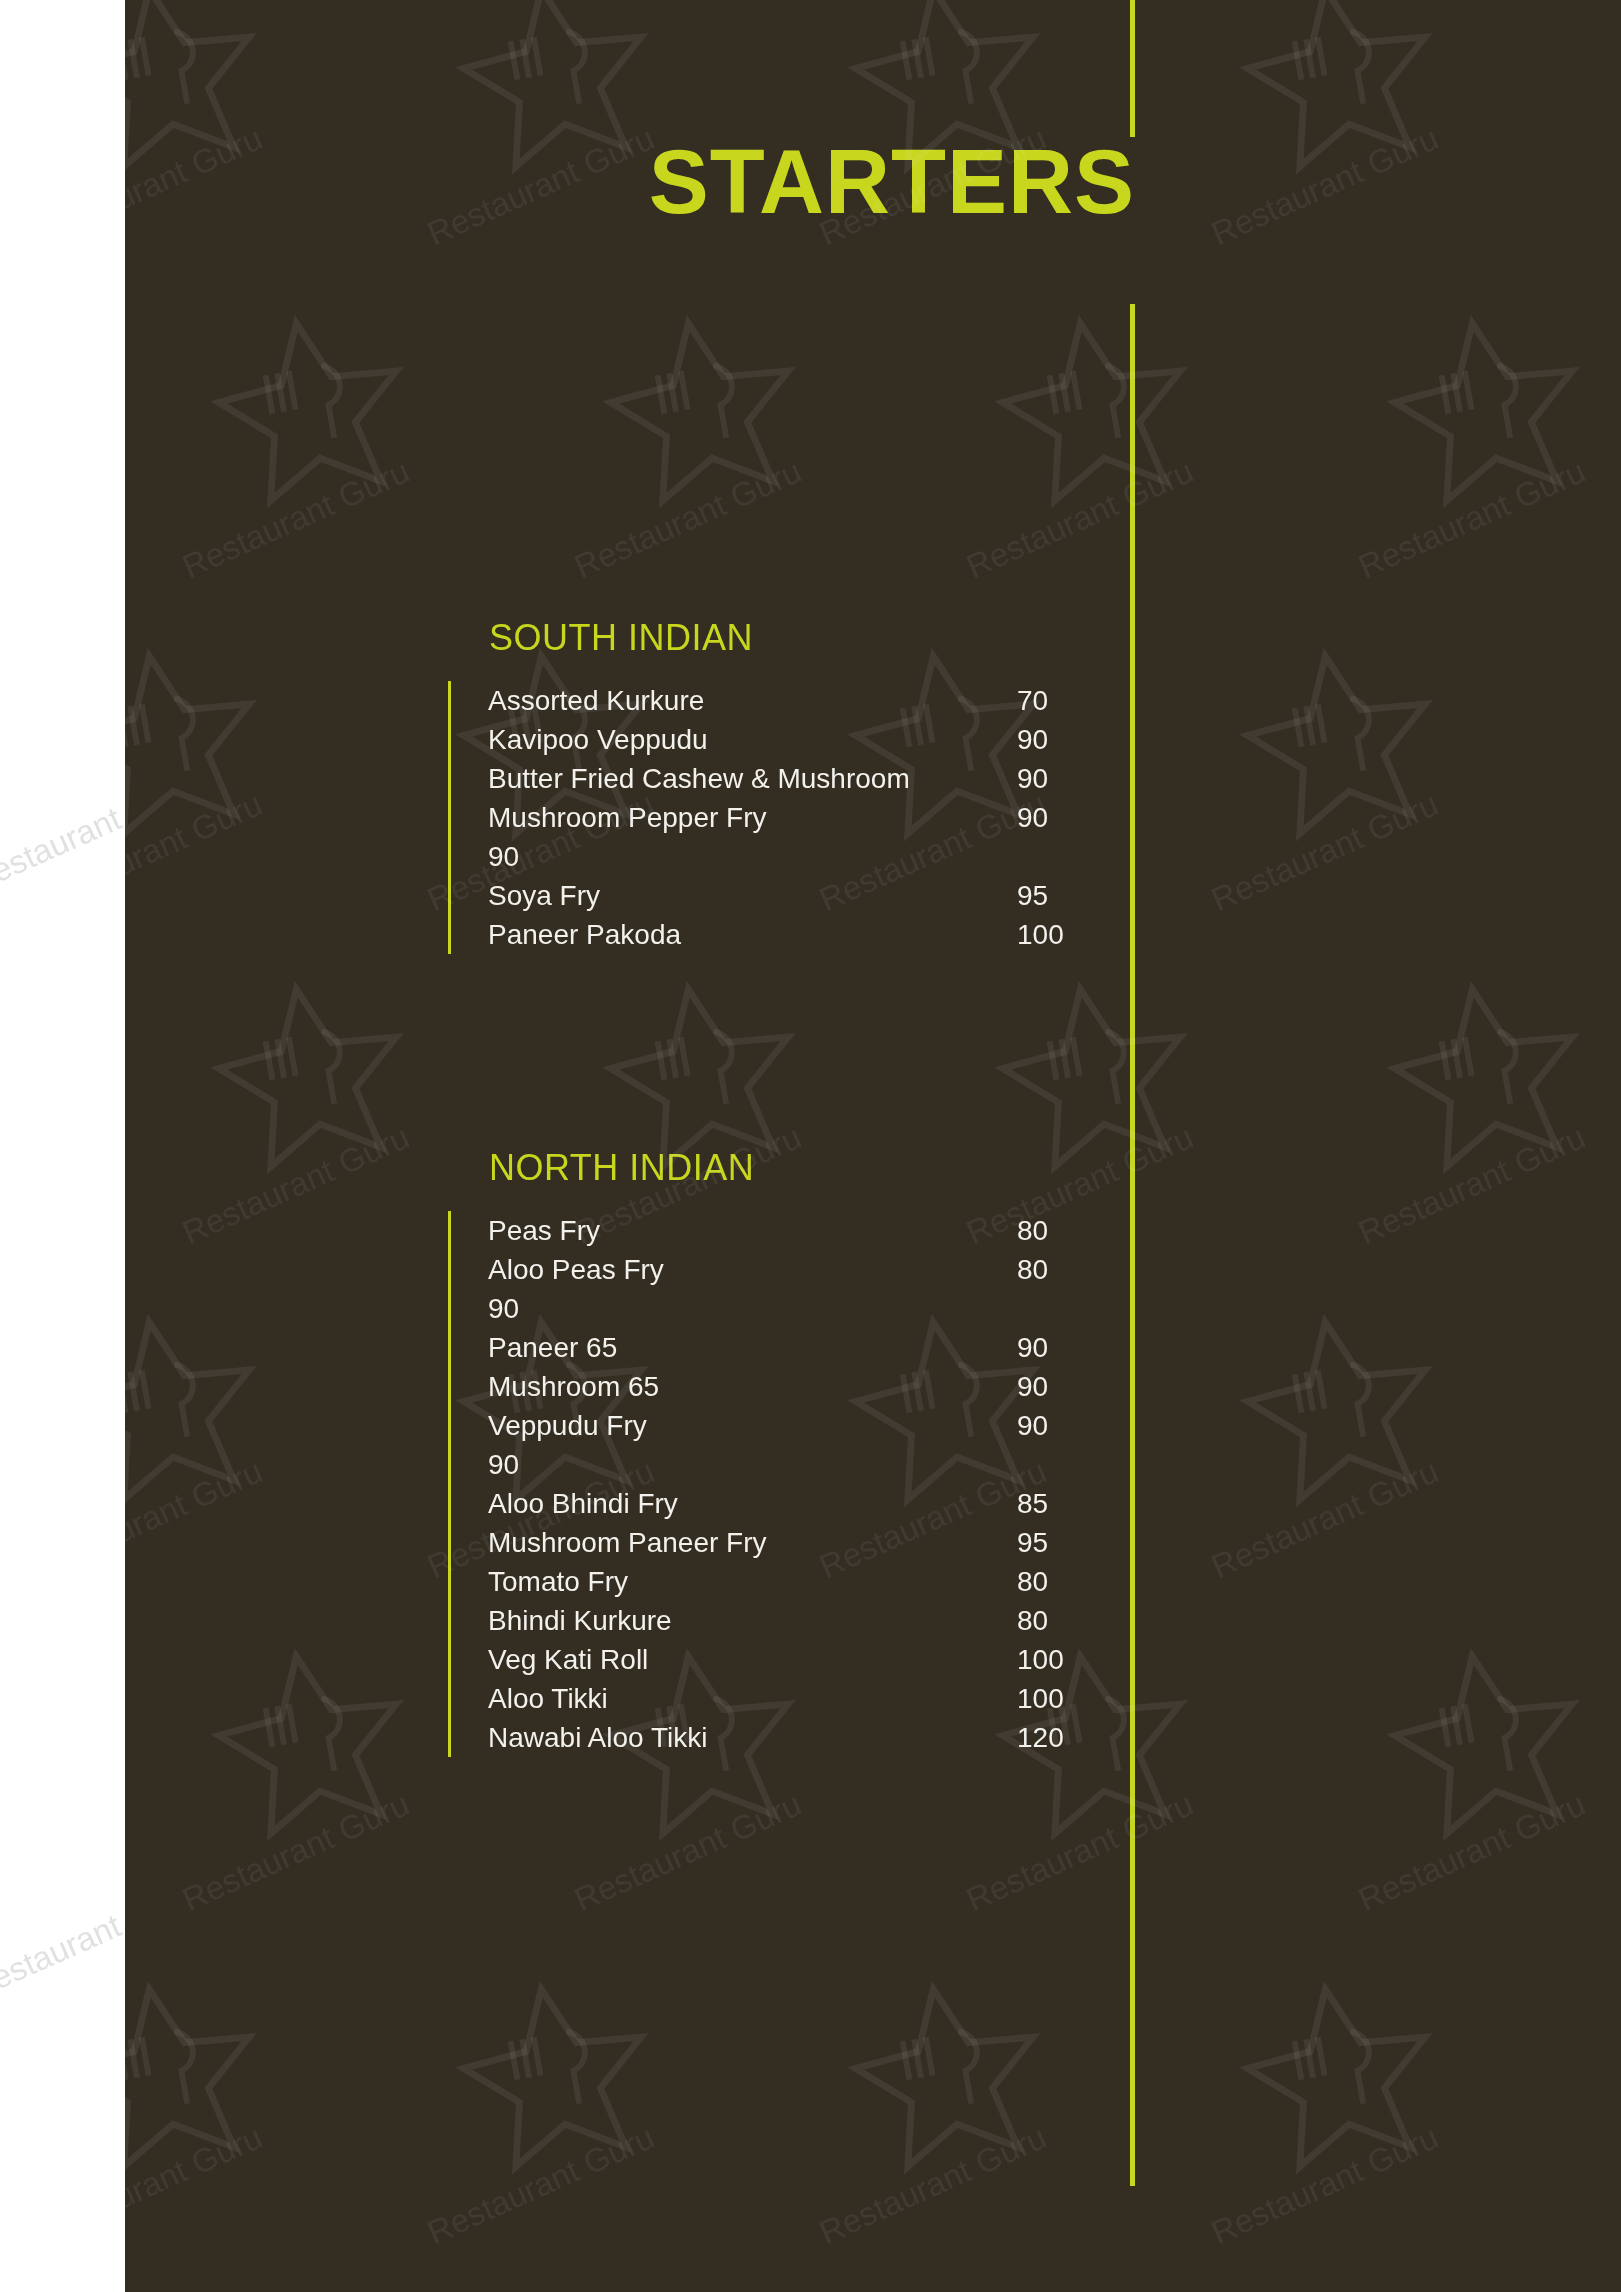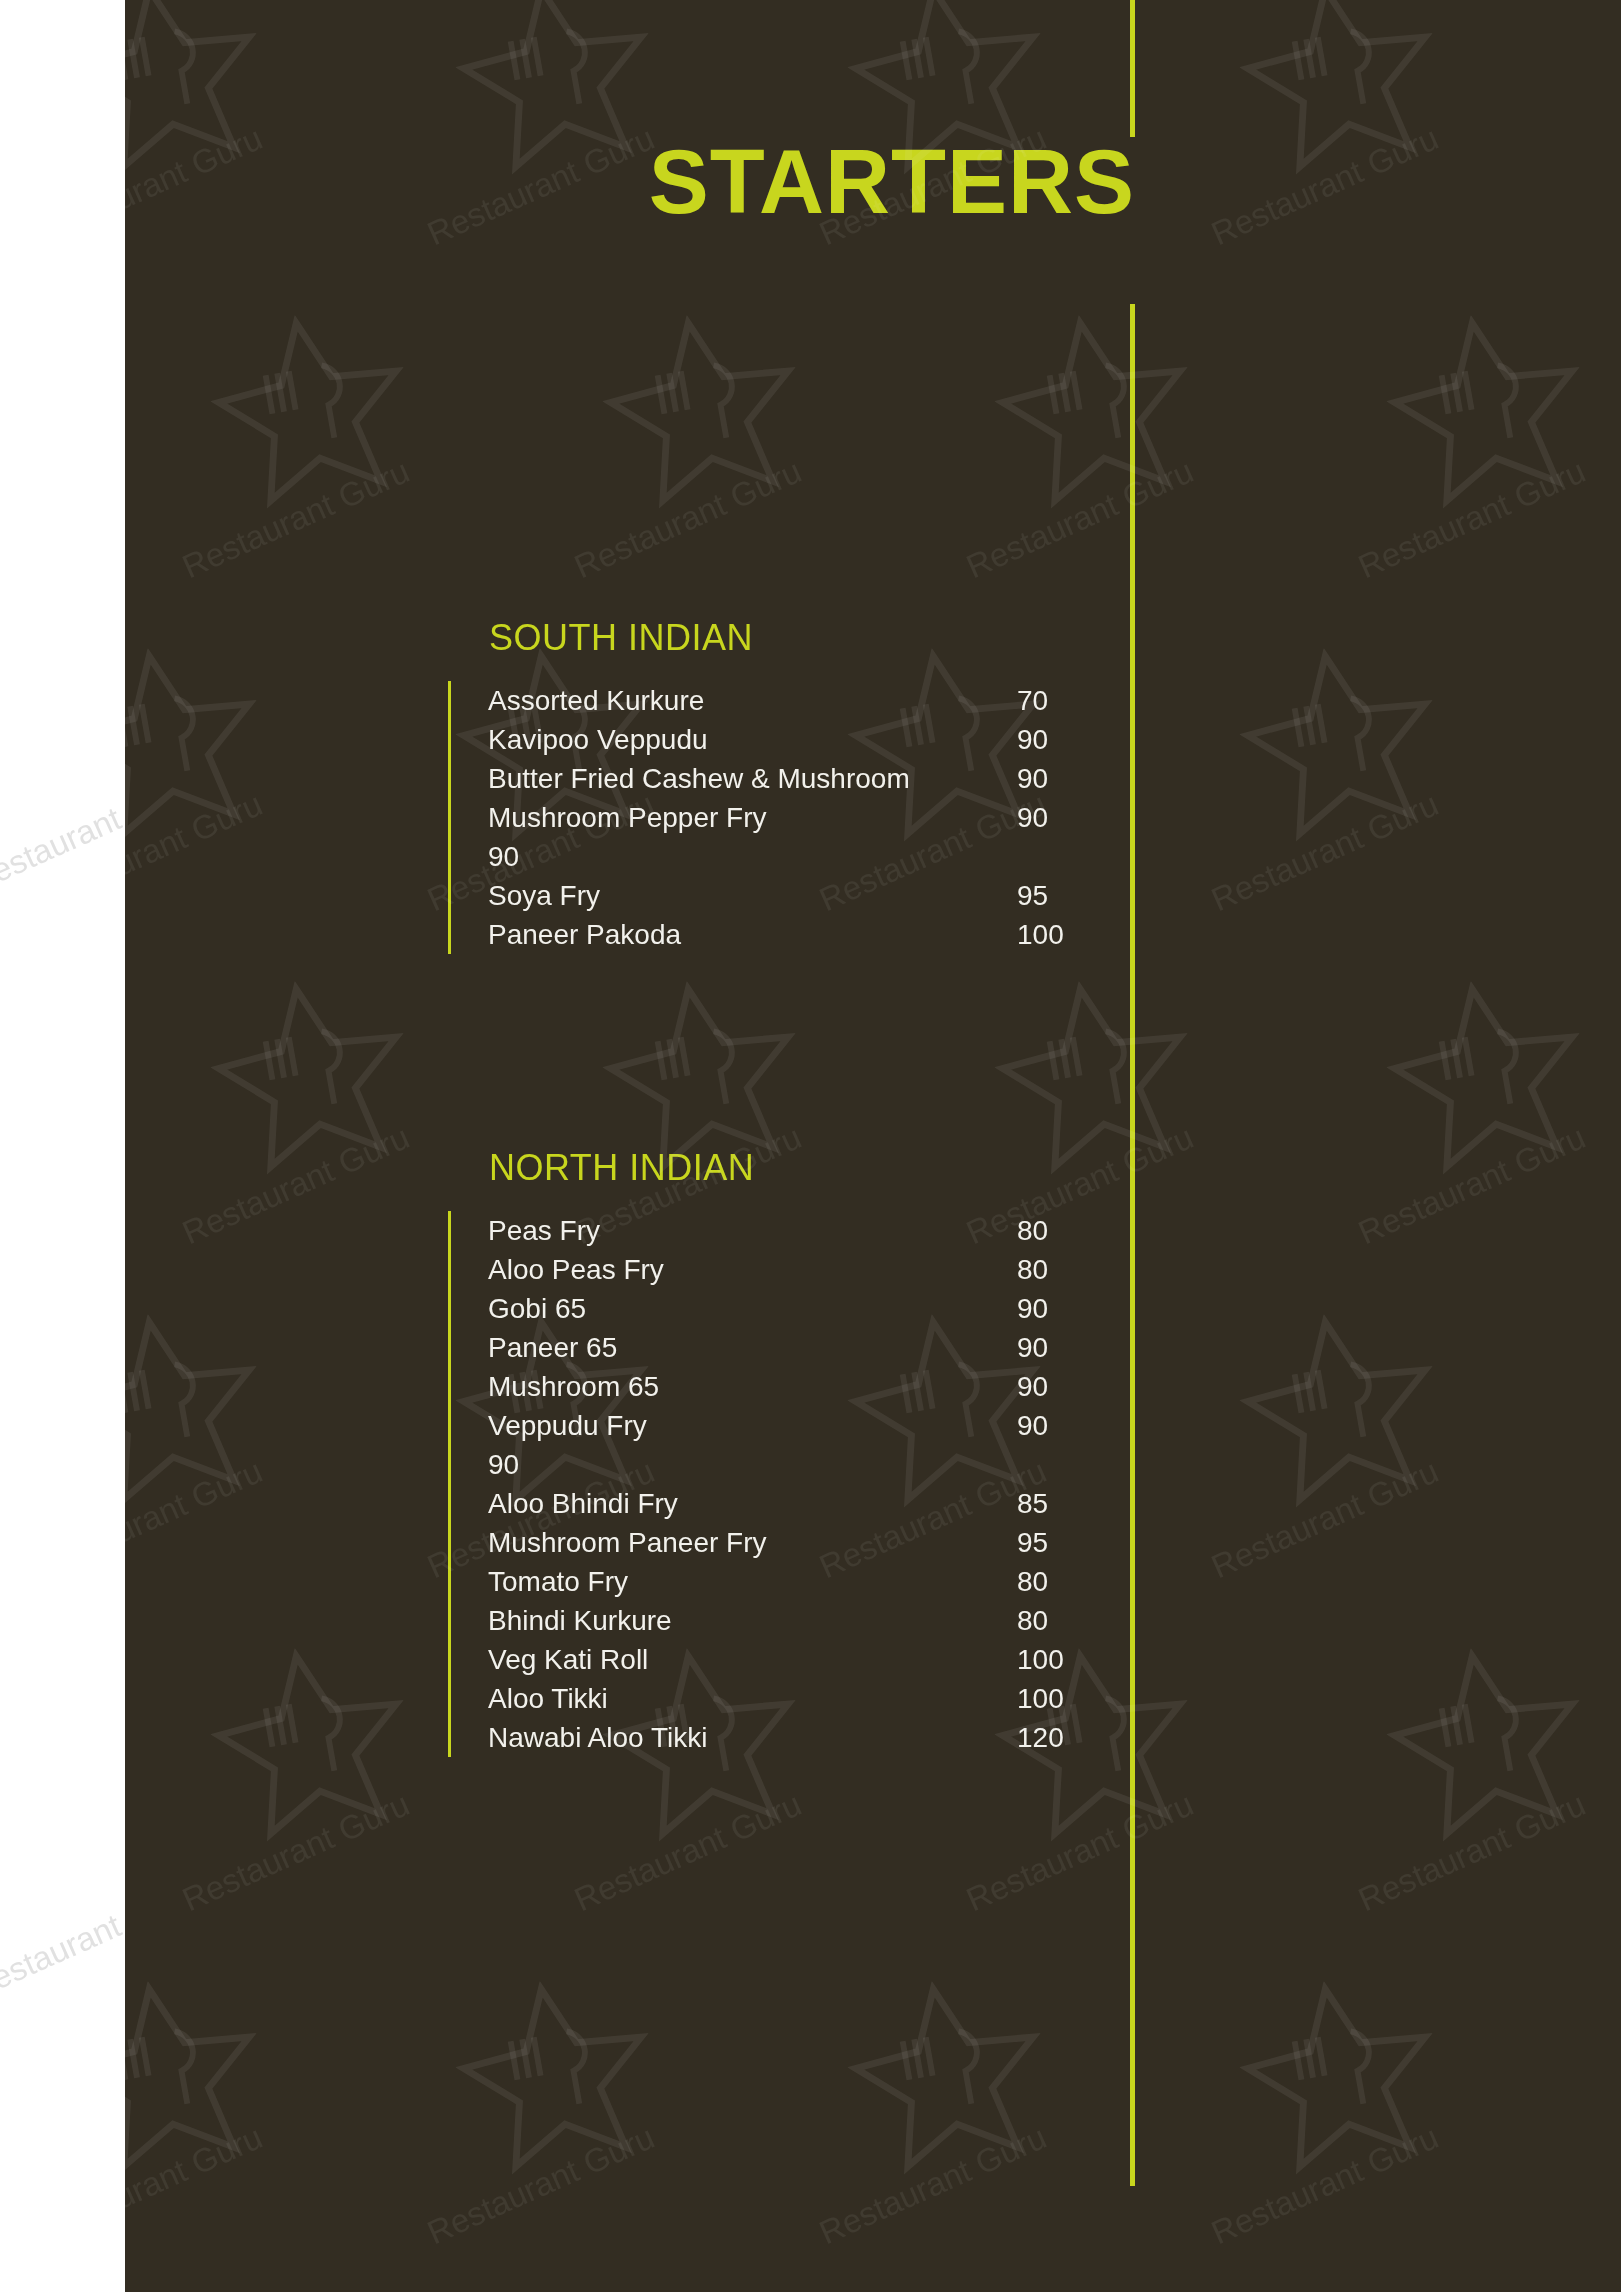--- a/index.html
+++ b/index.html
@@ -160,21 +160,20 @@
       <div class="items">
         <div class="row">
             <span class="nm">Peas Fry</span>
             <span class="pr">80</span>
           </div>
         <div class="row">
             <span class="nm">Aloo Peas Fry</span>
             <span class="pr">80</span>
           </div>
         <div class="row">
-            <span class="nm">Gobi 65</span>
             <span class="pr">90</span>
           </div>
         <div class="row">
             <span class="nm">Paneer 65</span>
             <span class="pr">90</span>
           </div>
         <div class="row">
             <span class="nm">Mushroom 65</span>
             <span class="pr">90</span>
           </div>

